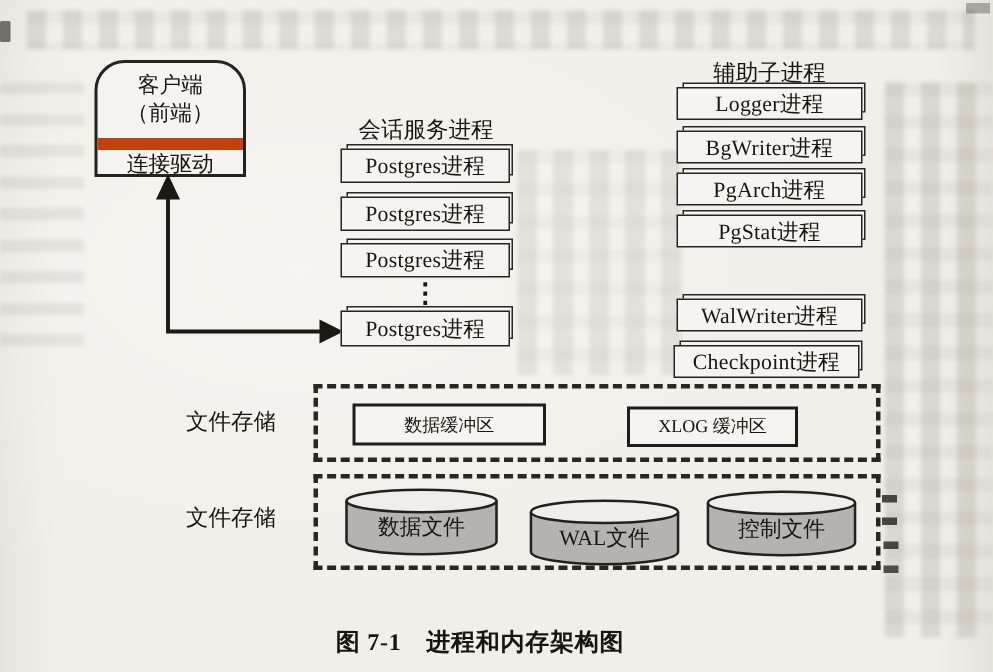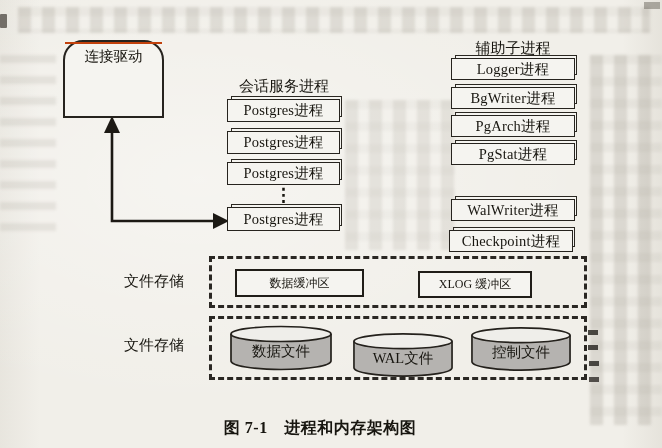--- a/index.html
+++ b/index.html
@@ -33,21 +33,21 @@
     content:""; position:absolute; z-index:-1; left:2.5px; top:-4.5px;
     width:100%; height:100%; box-sizing:border-box;
     background:#f5f4f0; border:1.4px solid #2a2721;
   }
   .client{
     position:absolute; left:63px; top:40px; width:101px; height:78px; box-sizing:border-box;
     border:2px solid #26231e; border-radius:20px 20px 0 0; background:#f5f4f0;
   }
   .client-top{height:50px; box-sizing:border-box; padding-top:6px; text-align:center;
     font-size:14.5px; line-height:1.32;}
-  .client-bottom{height:26px; box-sizing:border-box; border-top:2px solid #c2410c;
+  .client-bottom{height:26px; box-sizing:border-box; border-top:8px solid #c2410c;
     display:flex; align-items:center; justify-content:center; font-size:14.5px;}
   .col-label{position:absolute; text-align:center; font-size:15px; white-space:nowrap;}
   .dots{
     position:absolute; left:227px; top:184px; width:113px; height:22px;
     display:flex; align-items:center; justify-content:center;
     font-weight:700; font-size:18px; letter-spacing:0;
   }
   .dashedbox{position:absolute; box-sizing:border-box; border:3px dashed #2a2723; background:rgba(0,0,0,0);}
   .bufferbox{
     position:absolute; box-sizing:border-box; border:2.6px solid #201d18; background:#f5f4f0;
@@ -81,20 +81,24 @@
   <div class="mark" style="left:589px; top:377px; width:10px; height:5px; background:#2e2b27; opacity:.8;"></div>
   <div class="mark" style="left:644px; top:2px; width:16px; height:7px; background:#6a655c; opacity:.5;"></div>
 
   <svg class="connectors" width="662" height="448" viewBox="0 0 662 448">
     <path d="M112 126 L112 221 L216 221" fill="none" stroke="#1c1914" stroke-width="2.6"></path>
     <polygon points="112,116 104,133 120,133" fill="#1c1914"></polygon>
     <polygon points="229,221 213,213 213,229" fill="#1c1914"></polygon>
   </svg>
 
   <div class="client">
+    <div class="client-top">
+      <div>客户端</div>
+      <div>（前端）</div>
+    </div>
     <div class="client-bottom">连接驱动</div>
   </div>
 
   <div class="col-label" style="left:224px; top:77px; width:120px;">会话服务进程</div>
   <div class="b box3d" style="left:227px; top:99px;  width:113px; height:23px;">Postgres进程</div>
   <div class="b box3d" style="left:227px; top:131px; width:113px; height:23px;">Postgres进程</div>
   <div class="b box3d" style="left:227px; top:162px; width:113px; height:23px;">Postgres进程</div>
   <div class="dots">⋮</div>
   <div class="b box3d" style="left:227px; top:207px; width:113px; height:24px;">Postgres进程</div>
 

